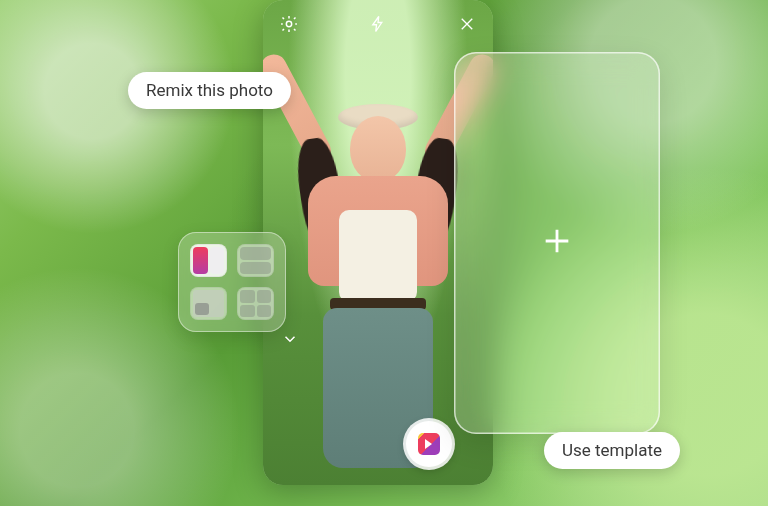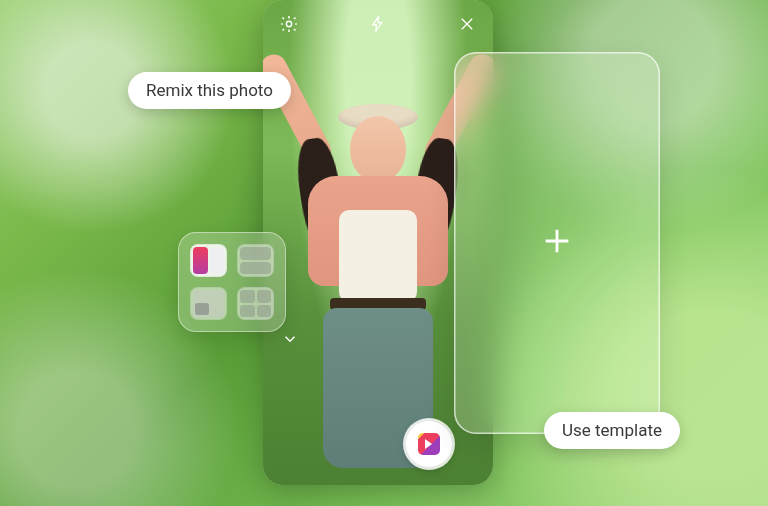--- a/index.html
+++ b/index.html
@@ -119,21 +119,21 @@
   
   .pill {
     position: absolute;
     background: #fff; color: #3a3a3a;
     border-radius: 22px; padding: 10px 18px;
     font-size: 17px; line-height: 1;
     box-shadow: 0 4px 14px rgba(0,0,0,0.18);
     white-space: nowrap;
   }
   .pill.remix { left: 128px; top: 72px; }
-  .pill.template { left: 544px; top: 412px; }
+  .pill.template { left: 544px; top: 432px; }
 
   
   .picker {
     position: absolute; left: 178px; top: 232px;
     width: 108px; height: 100px;
     border-radius: 18px;
     background: rgba(255,255,255,0.22);
     backdrop-filter: blur(6px);
     box-shadow: 0 6px 18px rgba(0,0,0,0.12), inset 0 0 0 1px rgba(255,255,255,0.45);
     padding: 12px;

